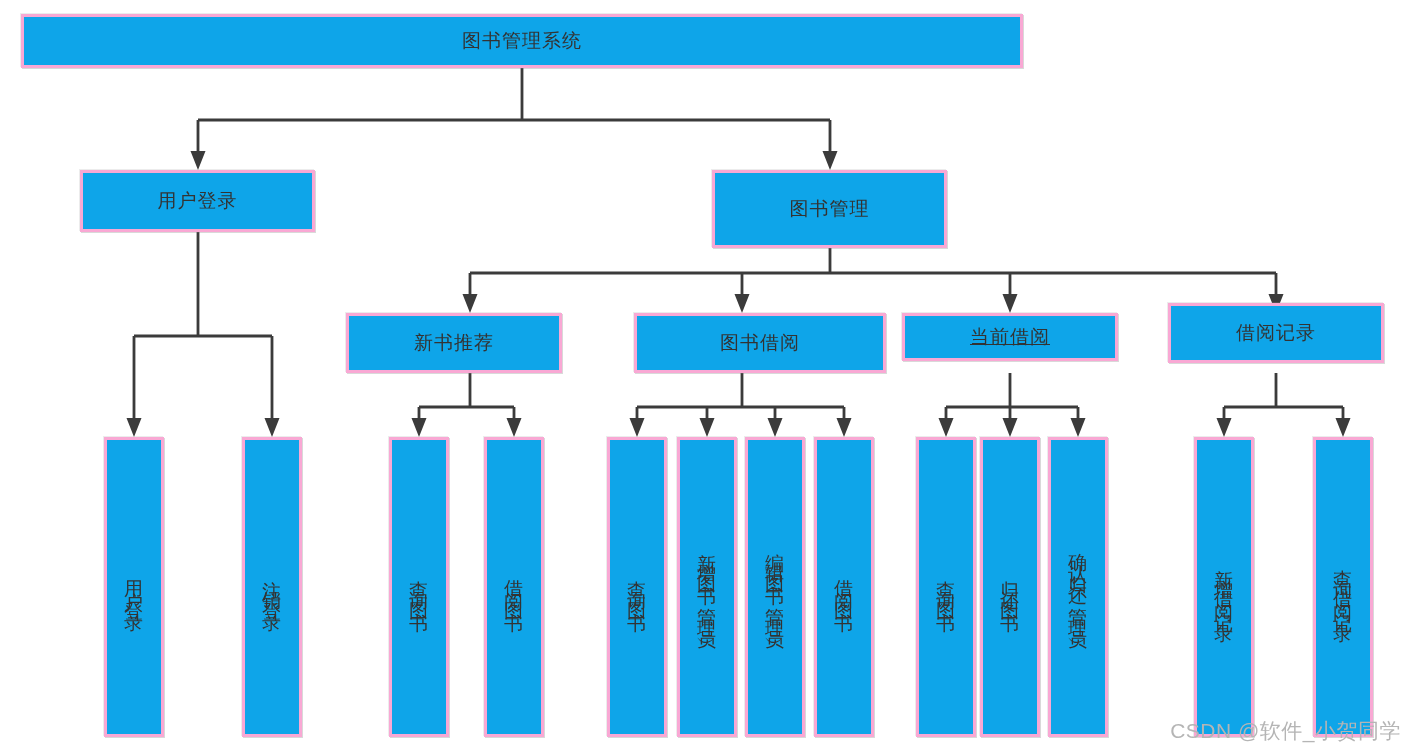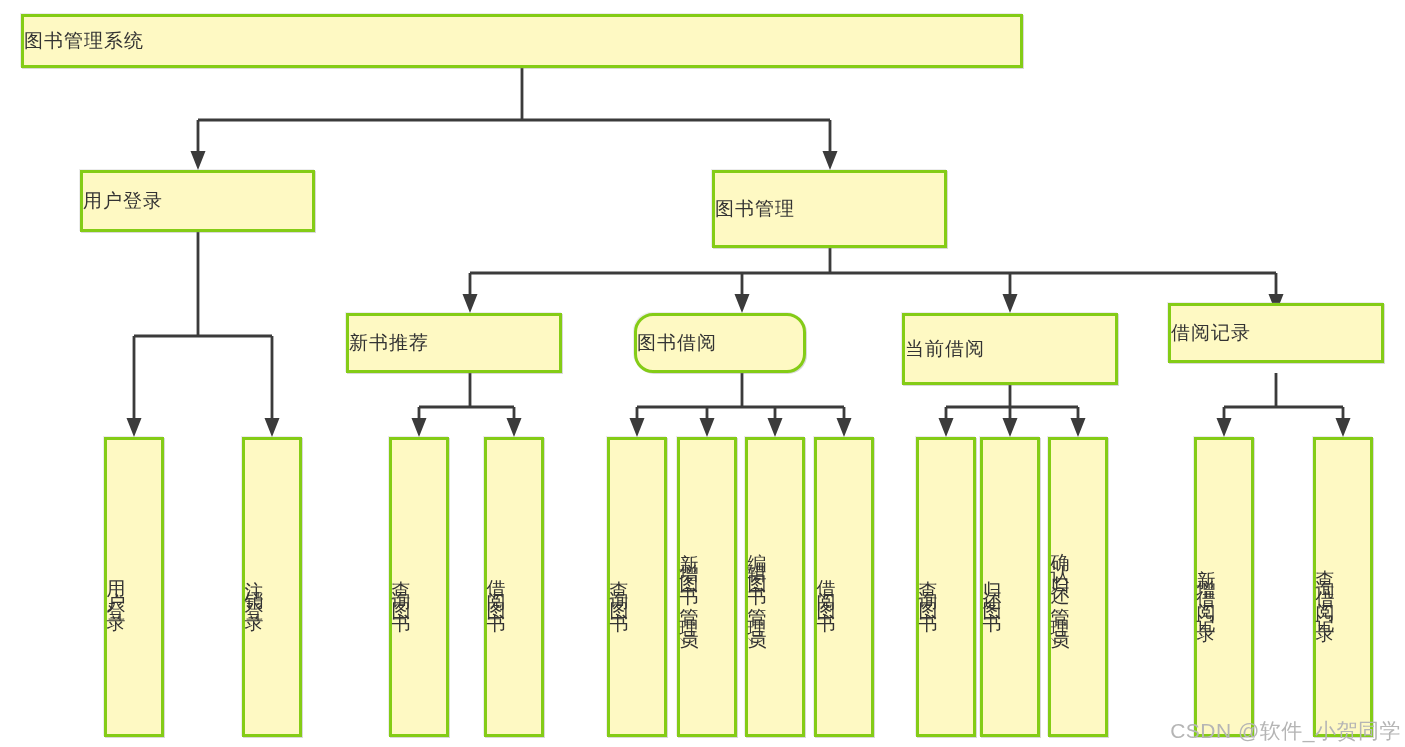--- a/index.html
+++ b/index.html
@@ -8,25 +8,26 @@
     position: relative;
     background: #ffffff;
     font-family: "Liberation Sans", "DejaVu Sans", sans-serif;
     overflow: hidden;
   }
   #connector-layer {
     position: absolute; left: 0; top: 0; z-index: 1;
   }
   .box {
     position: absolute;
-    background: #fef9c3;
-    border: 3px solid #84cc16;
+    background: #0ea5e9;
+    border: 3px solid #f9a8d4;
     box-sizing: border-box;
     display: flex;
     align-items: center;
+    justify-content: center;
     color: #333333;
     z-index: 2;
     box-shadow: 1px 1px 0 rgba(130,130,130,0.30), -1px -1px 0 rgba(170,170,170,0.22);
   }
   .h-label {
     font-size: 19px;
     letter-spacing: 1px;
     white-space: nowrap;
   }
   .leaf .v-label {
@@ -35,22 +36,22 @@
     font-size: 19px;
     line-height: 1;
     letter-spacing: 11px;
     white-space: nowrap;
   }
   
   #node-root            { left: 21px;   top: 14px;  width: 1002px; height: 54px; }
   #node-user-login      { left: 80px;   top: 170px; width: 235px;  height: 62px; }
   #node-book-management { left: 712px;  top: 170px; width: 235px;  height: 78px; }
   #node-new-book        { left: 346px;  top: 313px; width: 216px;  height: 60px; }
-  #node-book-borrow     { left: 634px;  top: 313px; width: 172px;  height: 60px; border-radius: 19px; }
-  #node-current-borrow  { left: 902px;  top: 313px; width: 216px;  height: 72px; }
+  #node-book-borrow     { left: 634px;  top: 313px; width: 252px;  height: 60px; }
+  #node-current-borrow  { left: 902px;  top: 313px; width: 216px;  height: 48px; text-decoration: underline; }
   #node-borrow-records  { left: 1168px; top: 303px; width: 216px;  height: 60px; }
   .leaf { top: 437px; width: 60px; height: 300px; }
   #leaf-1  { left: 104px; }
   #leaf-2  { left: 242px; }
   #leaf-3  { left: 389px; }
   #leaf-4  { left: 484px; }
   #leaf-5  { left: 607px; }
   #leaf-6  { left: 677px; }
   #leaf-7  { left: 745px; }
   #leaf-8  { left: 814px; }

